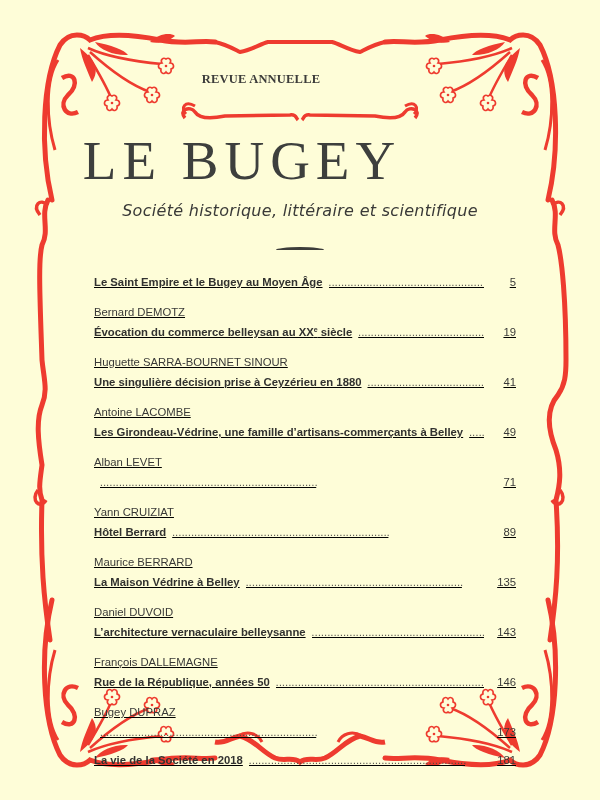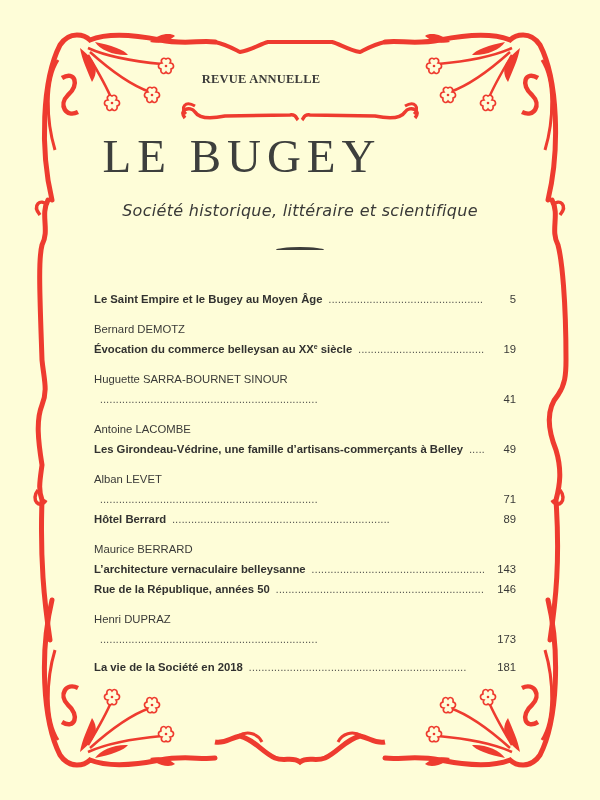--- a/index.html
+++ b/index.html
@@ -13,32 +13,32 @@
   .revue {
     position:absolute; left:0; width:522px; text-align:center;
     font-family:"Liberation Serif", serif; font-weight:bold; color:#3c3c3a;
   }
   .revue.l1 { top:72px; font-size:12.5px; letter-spacing:0.2px; }
   .revue.l2 { top:86px; font-size:12.5px; }
   .revue sup { font-size:7px; vertical-align:5px; }
   .title {
     position:absolute; left:0; width:484px; top:133px; text-align:center;
     font-family:"Liberation Serif", serif; color:#3d3f3d;
-    font-size:47px; letter-spacing:6px; line-height:1; font-weight:normal;
+    font-size:55px; letter-spacing:6px; line-height:1; font-weight:normal;
   }
   .subtitle {
     position:absolute; left:0; width:600px; top:201px; text-align:center;
     font-family:"DejaVu Sans", sans-serif; color:#3a3a38; font-size:16px;
     font-style:italic; letter-spacing:0.3px;
   }
   .rule {
     position:absolute; left:276px; top:247px; width:48px; height:3px;
     background:#3d3d3b; border-radius:50% / 100% 100% 0 0;
   }
-  .toc { position:absolute; left:94px; top:293px; width:422px; }
+  .toc { position:absolute; left:94px; top:276px; width:422px;text-decoration:underline; }
   .entry { margin-bottom:8px; }
   .entry .line { display:flex; align-items:baseline; font-size:11.3px; color:#323230; }
   .entry .t { font-weight:bold; white-space:nowrap; }
   .entry .t sup { font-size:7px; vertical-align:4px; }
   .entry .dots {
     flex:1; margin:0 6px 0 6px; overflow:hidden; white-space:nowrap;
     letter-spacing:1.6px; color:#474745; font-size:10px;
   }
   .entry .dots::before { content:". . . . . . . . . . . . . . . . . . . . . . . . . . . . . . . . . . . . . . . . . . . . . . . . . . . . . . . . . . . . . . . . . . . . ."; letter-spacing:-1.2px; }
   .entry .p { width:26px; text-align:right; color:#3a3a38; }
@@ -119,61 +119,72 @@
     <div class="entry">
       <div class="line">
           <span class="t"><span>Évocation du commerce belleysan au XX</span><sup>e</sup><span> siècle</span></span>
           <span class="dots"></span>
           <span class="p">19</span>
         </div>
       <div class="a">Huguette SARRA-BOURNET SINOUR</div>
     </div>
     <div class="entry">
       <div class="line">
+          <span class="t">Une singulière décision prise à Ceyzérieu en 1880</span>
           <span class="dots"></span>
           <span class="p">41</span>
         </div>
       <div class="a">Antoine LACOMBE</div>
     </div>
     <div class="entry">
       <div class="line">
           <span class="t">Les Girondeau-Védrine, une famille d’artisans-commerçants à Belley</span>
           <span class="dots"></span>
           <span class="p">49</span>
         </div>
       <div class="a">Alban LEVET</div>
     </div>
     <div class="entry">
       <div class="line">
           <span class="dots"></span>
           <span class="p">71</span>
         </div>
+      <div class="a">Yann CRUIZIAT</div>
     </div>
     <div class="entry">
       <div class="line">
           <span class="t">Hôtel Berrard</span>
           <span class="dots"></span>
           <span class="p">89</span>
         </div>
       <div class="a">Maurice BERRARD</div>
     </div>
     <div class="entry">
       <div class="line">
+          <span class="t">La Maison Védrine à Belley</span>
+          <span class="dots"></span>
+          <span class="p">135</span>
+        </div>
+      <div class="a">Daniel DUVOID</div>
+    </div>
+    <div class="entry">
+      <div class="line">
           <span class="t">L’architecture vernaculaire belleysanne</span>
           <span class="dots"></span>
           <span class="p">143</span>
         </div>
+      <div class="a">François DALLEMAGNE</div>
     </div>
     <div class="entry">
       <div class="line">
           <span class="t">Rue de la République, années 50</span>
           <span class="dots"></span>
           <span class="p">146</span>
         </div>
-      <div class="a">Henri DUPRAZ</div>
+      <div class="a">Bugey DUPRAZ</div>
     </div>
     <div class="entry">
       <div class="line">
           <span class="dots"></span>
           <span class="p">173</span>
         </div>
     </div>
     <div class="entry gap">
       <div class="line">
           <span class="t">La vie de la Société en 2018</span>

